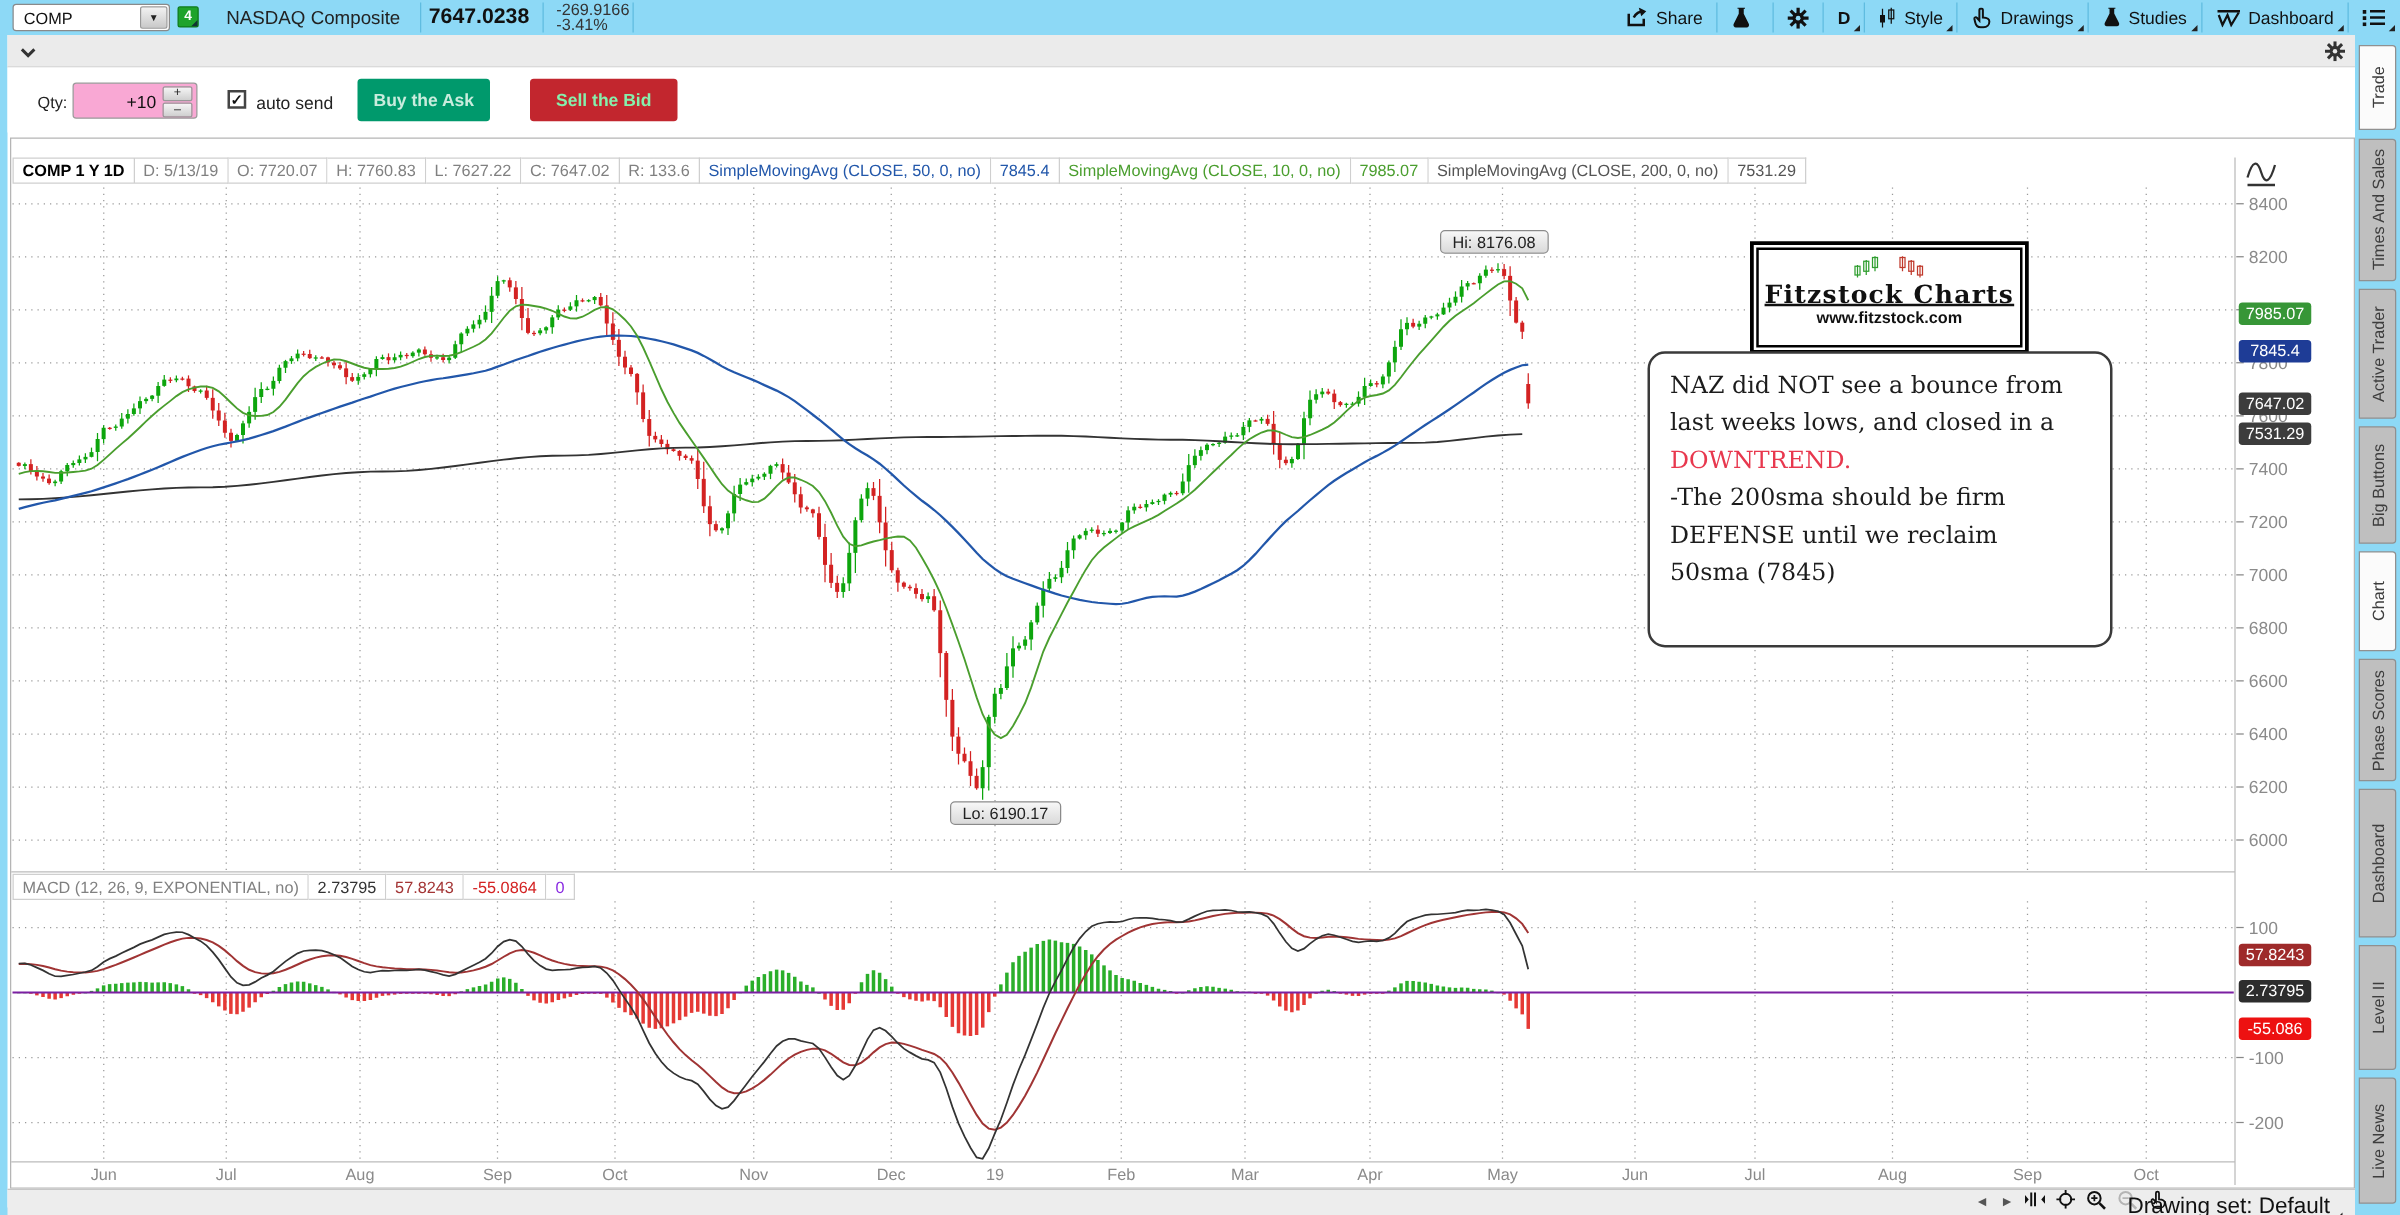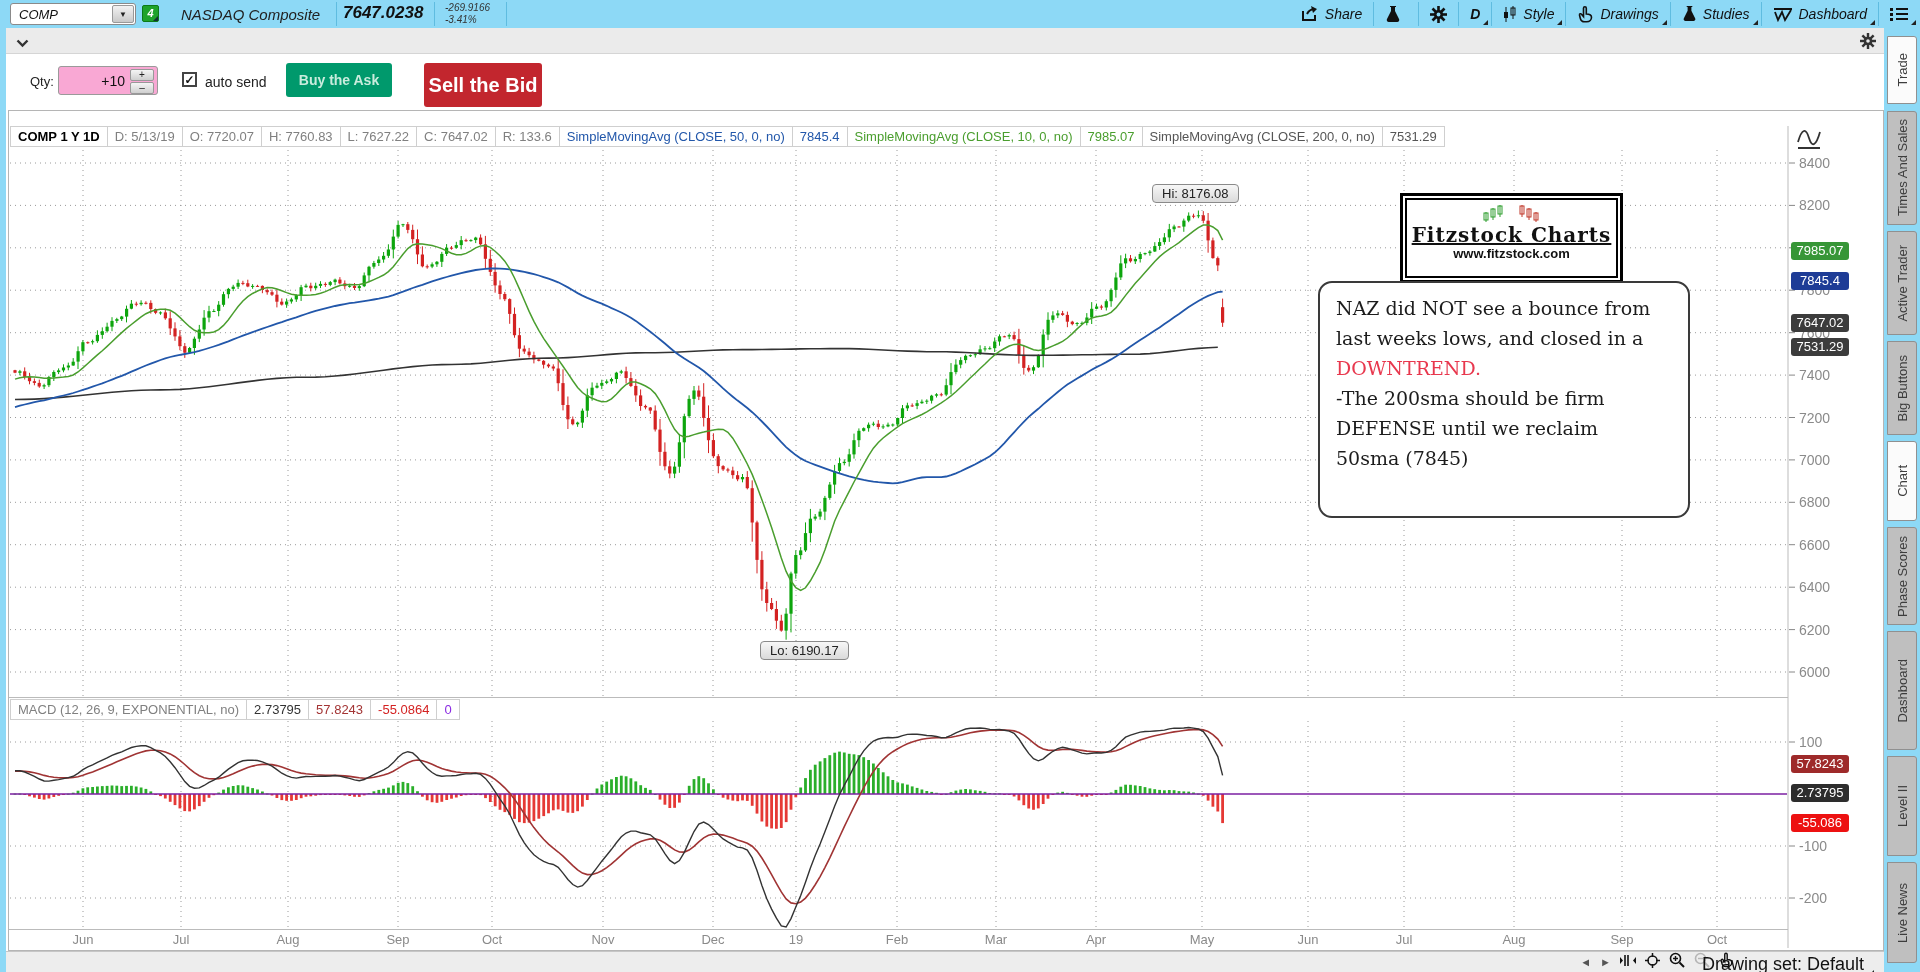--- a/index.html
+++ b/index.html
@@ -1,44 +1,44 @@
 <!DOCTYPE html>
 <html><head>
 <meta charset="utf-8">
 <style>
   * { margin:0; padding:0; box-sizing:border-box; }
   html,body { width:1920px; height:972px; overflow:hidden; font-family:"Liberation Sans",sans-serif; background:#8dd9f6; }
   
-  #topbar { position:absolute; left:0; top:0; width:1920px; height:28px; background:#8dd9f6; z-index:20;font-style:italic; }
+  #topbar { position:absolute; left:0; top:0; width:1920px; height:28px; background:#8dd9f6; z-index:20; }
   .tb-sep { width:1px; height:24px; background:#5fbce0; position:absolute; top:2px; }
   #symbol-combo { position:absolute; left:10px; top:3px; width:126px; height:22px; background:#fff; border:1px solid #8a8a8a; border-radius:3px; display:flex; align-items:center; }
   #symbol-combo .val { flex:1; padding-left:8px; font-size:13px; color:#111; }
   #symbol-combo .dd { width:22px; height:18px; margin-right:1px; background:linear-gradient(#f2f2f2,#c9c9c9); border:1px solid #999; border-radius:2px; font-size:8px; color:#222; display:flex; align-items:center; justify-content:center; }
   #link-badge { position:absolute; left:142px; top:5px; width:17px; height:17px; background:#1ea32b; border:1px solid #0c7a18; border-radius:2px; color:#fff; font-size:11px; font-weight:bold; text-align:center; line-height:15px; }
   #link-badge:after { content:""; position:absolute; right:0; bottom:0; border-left:5px solid transparent; border-bottom:5px solid #133; }
   #sym-name { position:absolute; left:181px; top:6px; font-size:15px; color:#222; }
   #sym-price { position:absolute; left:343px; top:3px; font-size:17px; font-weight:bold; color:#111; }
-  #sym-change { position:absolute; left:445px; top:2px; font-size:10px; line-height:12px; color:#333; }
+  #sym-change { position:absolute; left:445px; top:2px; font-size:13px; line-height:12px; color:#333; }
   #tb-right { position:absolute; right:2px; top:0; height:28px; display:flex; align-items:center; }
   .tb-btn { position:relative; height:28px; display:flex; align-items:center; padding:0 10px; font-size:14px; color:#111; cursor:pointer; }
   .tb-btn .icon { margin-right:6px; display:flex; }
   .corner { position:absolute; right:2px; bottom:3px; border-left:5px solid transparent; border-bottom:5px solid #222; }
   .vsep { width:1px; height:24px; background:#5fbce0; margin:0 1px; }
   
   #main-panel { position:absolute; left:6px; top:28px; width:1878px; height:938px; background:#fff; z-index:1; }
   #gray-strip { position:absolute; left:6px; top:28px; width:1878px; height:26px; background:#ebebeb; border-bottom:1px solid #d5d5d5; z-index:5; }
   #trade-row { position:absolute; left:6px; top:54px; width:1878px; height:52px; background:#fff; z-index:5;padding-left:15px; }
   #qty-label { position:absolute; left:24px; top:20px; font-size:13px; color:#222; }
   #qty-stepper { position:absolute; left:52px; top:12px; width:100px; height:29px; border:1px solid #9a9a9a; border-radius:3px; background:#f9a8d4; }
   #qty-value { position:absolute; right:32px; top:6px; font-size:14px; color:#111; }
   .step-btn { position:absolute; right:3px; width:24px; height:12px; background:linear-gradient(#f5f5f5,#cfcfcf); border:1px solid #999; border-radius:2px; font-size:10px; line-height:9px; text-align:center; color:#222; }
   #auto-send-box { position:absolute; left:176px; top:18px; width:15px; height:15px; border:2px solid #444; background:#fff; font-size:12px; line-height:12px; text-align:center; color:#111; font-weight:bold; }
   #auto-send-label { position:absolute; left:199px; top:20px; font-size:14px; color:#222; }
   #buy-btn { position:absolute; left:280px; top:9px; width:106px; height:34px; background:#00996c; border:none; border-radius:3px; color:#c9ecdd; font-size:14px; font-weight:bold; }
-  #sell-btn { position:absolute; left:418px; top:9px; width:118px; height:44px; background:#c2262e; border:none; border-radius:3px; color:#ffffff; font-size:20px; font-weight:bold; }
+  #sell-btn { position:absolute; left:418px; top:9px; width:118px; height:34px; background:#c2262e; border:none; border-radius:3px; color:#86efac; font-size:14px; font-weight:bold; }
   
   #chart-frame { position:absolute; left:8px; top:110px; width:1876px; height:841px; border:1px solid #b5b5b5; background:#fff; z-index:2; }
   .hdr-row { position:absolute; display:flex; z-index:6; }
   .hcell { height:21px; line-height:20px; padding:0 7px; font-size:13px; color:#808080; background:#fff; border:1px solid #cfcfcf; border-left:none; white-space:nowrap; }
   .hcell.first { border-left:1px solid #cfcfcf; color:#000; font-weight:bold; }
   .c-blue { color:#2257aa; } .c-green { color:#4a9e2e; } .c-dark { color:#555; }
   .c-dred { color:#a33434; } .c-red { color:#d42222; } .c-purple { color:#8a2be2; }
   
   .px-badge { position:absolute; left:1791px; width:58px; height:18px; border-radius:3px; color:#fff; font-size:13px; text-align:center; line-height:18px; z-index:7; }
   .hilo { position:absolute; background:linear-gradient(#f7f7f7,#dadada); border:1px solid #8a8a8a; border-radius:4px; font-size:13px; color:#222; padding:1px 9px; z-index:7; }

